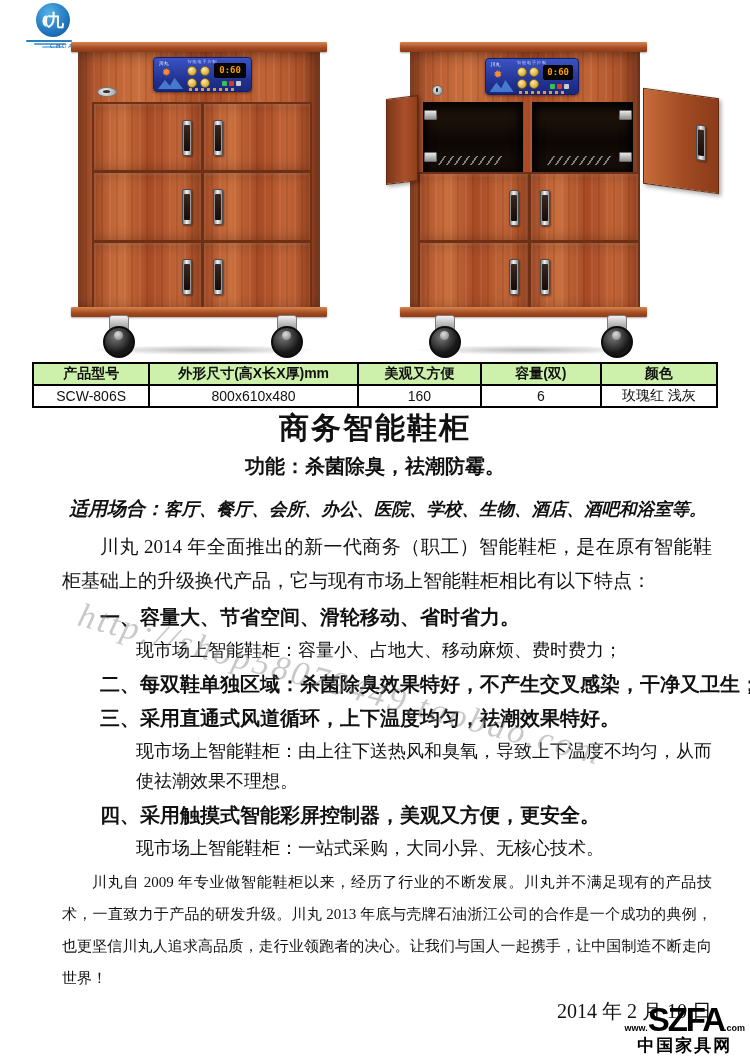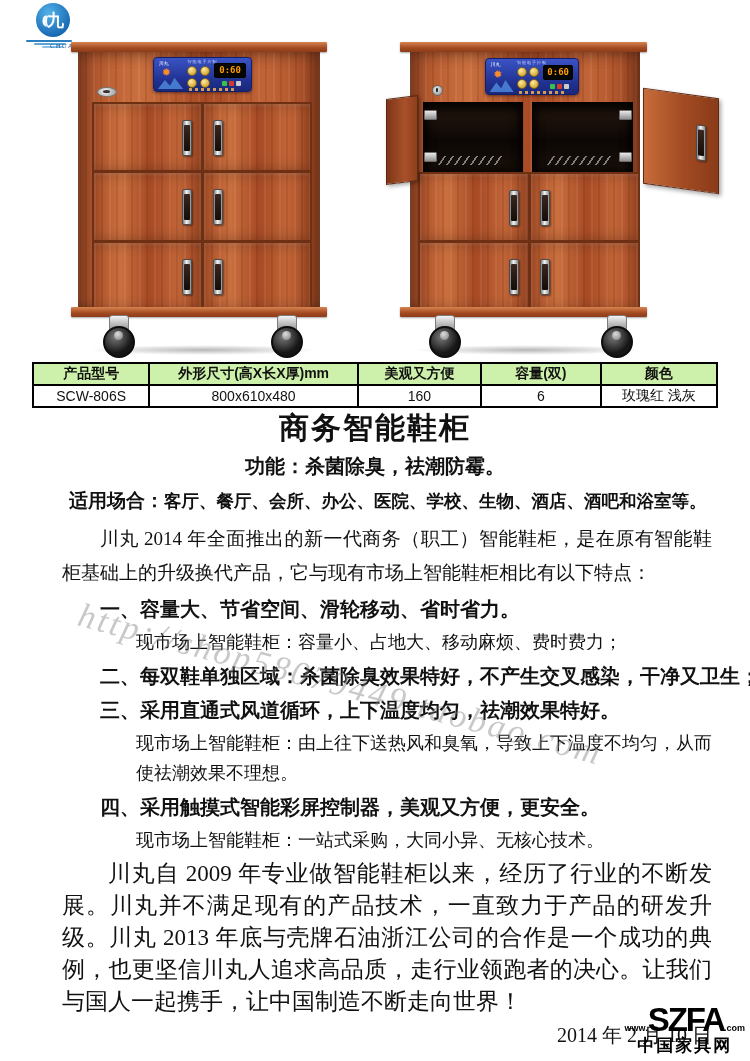--- a/index.html
+++ b/index.html
@@ -98,27 +98,27 @@
   .spec-table{position:absolute;left:32px;top:362px;width:686px;border-collapse:collapse;
       font-family:"Liberation Sans","DejaVu Sans",sans-serif;table-layout:fixed;}
   .spec-table th{background:#cdf0aa;font-weight:bold;}
   .spec-table th,.spec-table td{border:2px solid #000;font-size:14px;text-align:center;padding:1px 16px;color:#111;}
 
   
   .content{position:absolute;left:62px;top:408px;width:650px;}
   .sans{font-family:"Liberation Sans","DejaVu Sans",sans-serif;}
   .title{font-size:30px;font-weight:bold;text-align:center;margin:0 24px 4px 0;letter-spacing:2px;}
   .func{text-align:center;font-size:20px;font-weight:bold;margin:0 24px 6px 0;}
-  .occasions{font-size:17.5px;font-weight:bold;margin:8px 0 8px;text-indent:0.4em;}
+  .occasions{font-size:17.5px;font-weight:bold;margin:16px 0 8px;text-indent:0.4em;font-style:italic;}
   .occasions .lbl{font-size:19px;}
   .intro{font-size:19px;line-height:34px;text-indent:2em;text-align:justify;margin:0 0 2px;}
   .feat-heading{font-size:20px;font-weight:bold;line-height:34px;margin:0;padding-left:38px;white-space:nowrap;}
   .market{font-size:18px;line-height:30px;padding-left:74px;margin:1px 0 2px;text-align:justify;}
   .market .lbl{font-weight:normal;}
-  .closing{font-size:23px;line-height:32px;text-indent:2em;text-align:justify;margin:3px 0 0;}
+  .closing{font-size:15px;line-height:32px;text-indent:2em;text-align:justify;margin:3px 0 0;}
   .date-line{font-size:20px;text-align:right;margin:4px 0 0;}
 
   
   .watermark{position:absolute;left:84px;top:596px;transform:rotate(15deg);transform-origin:0 0;
       font-size:34px;font-style:italic;letter-spacing:3px;color:rgba(125,125,125,.42);
       white-space:nowrap;z-index:6;pointer-events:none;font-family:"Liberation Serif",serif;}
 
   
   .szfa{position:absolute;right:5px;bottom:4px;text-align:center;color:#000;z-index:7;
       font-family:"Liberation Sans","DejaVu Sans",sans-serif;}

